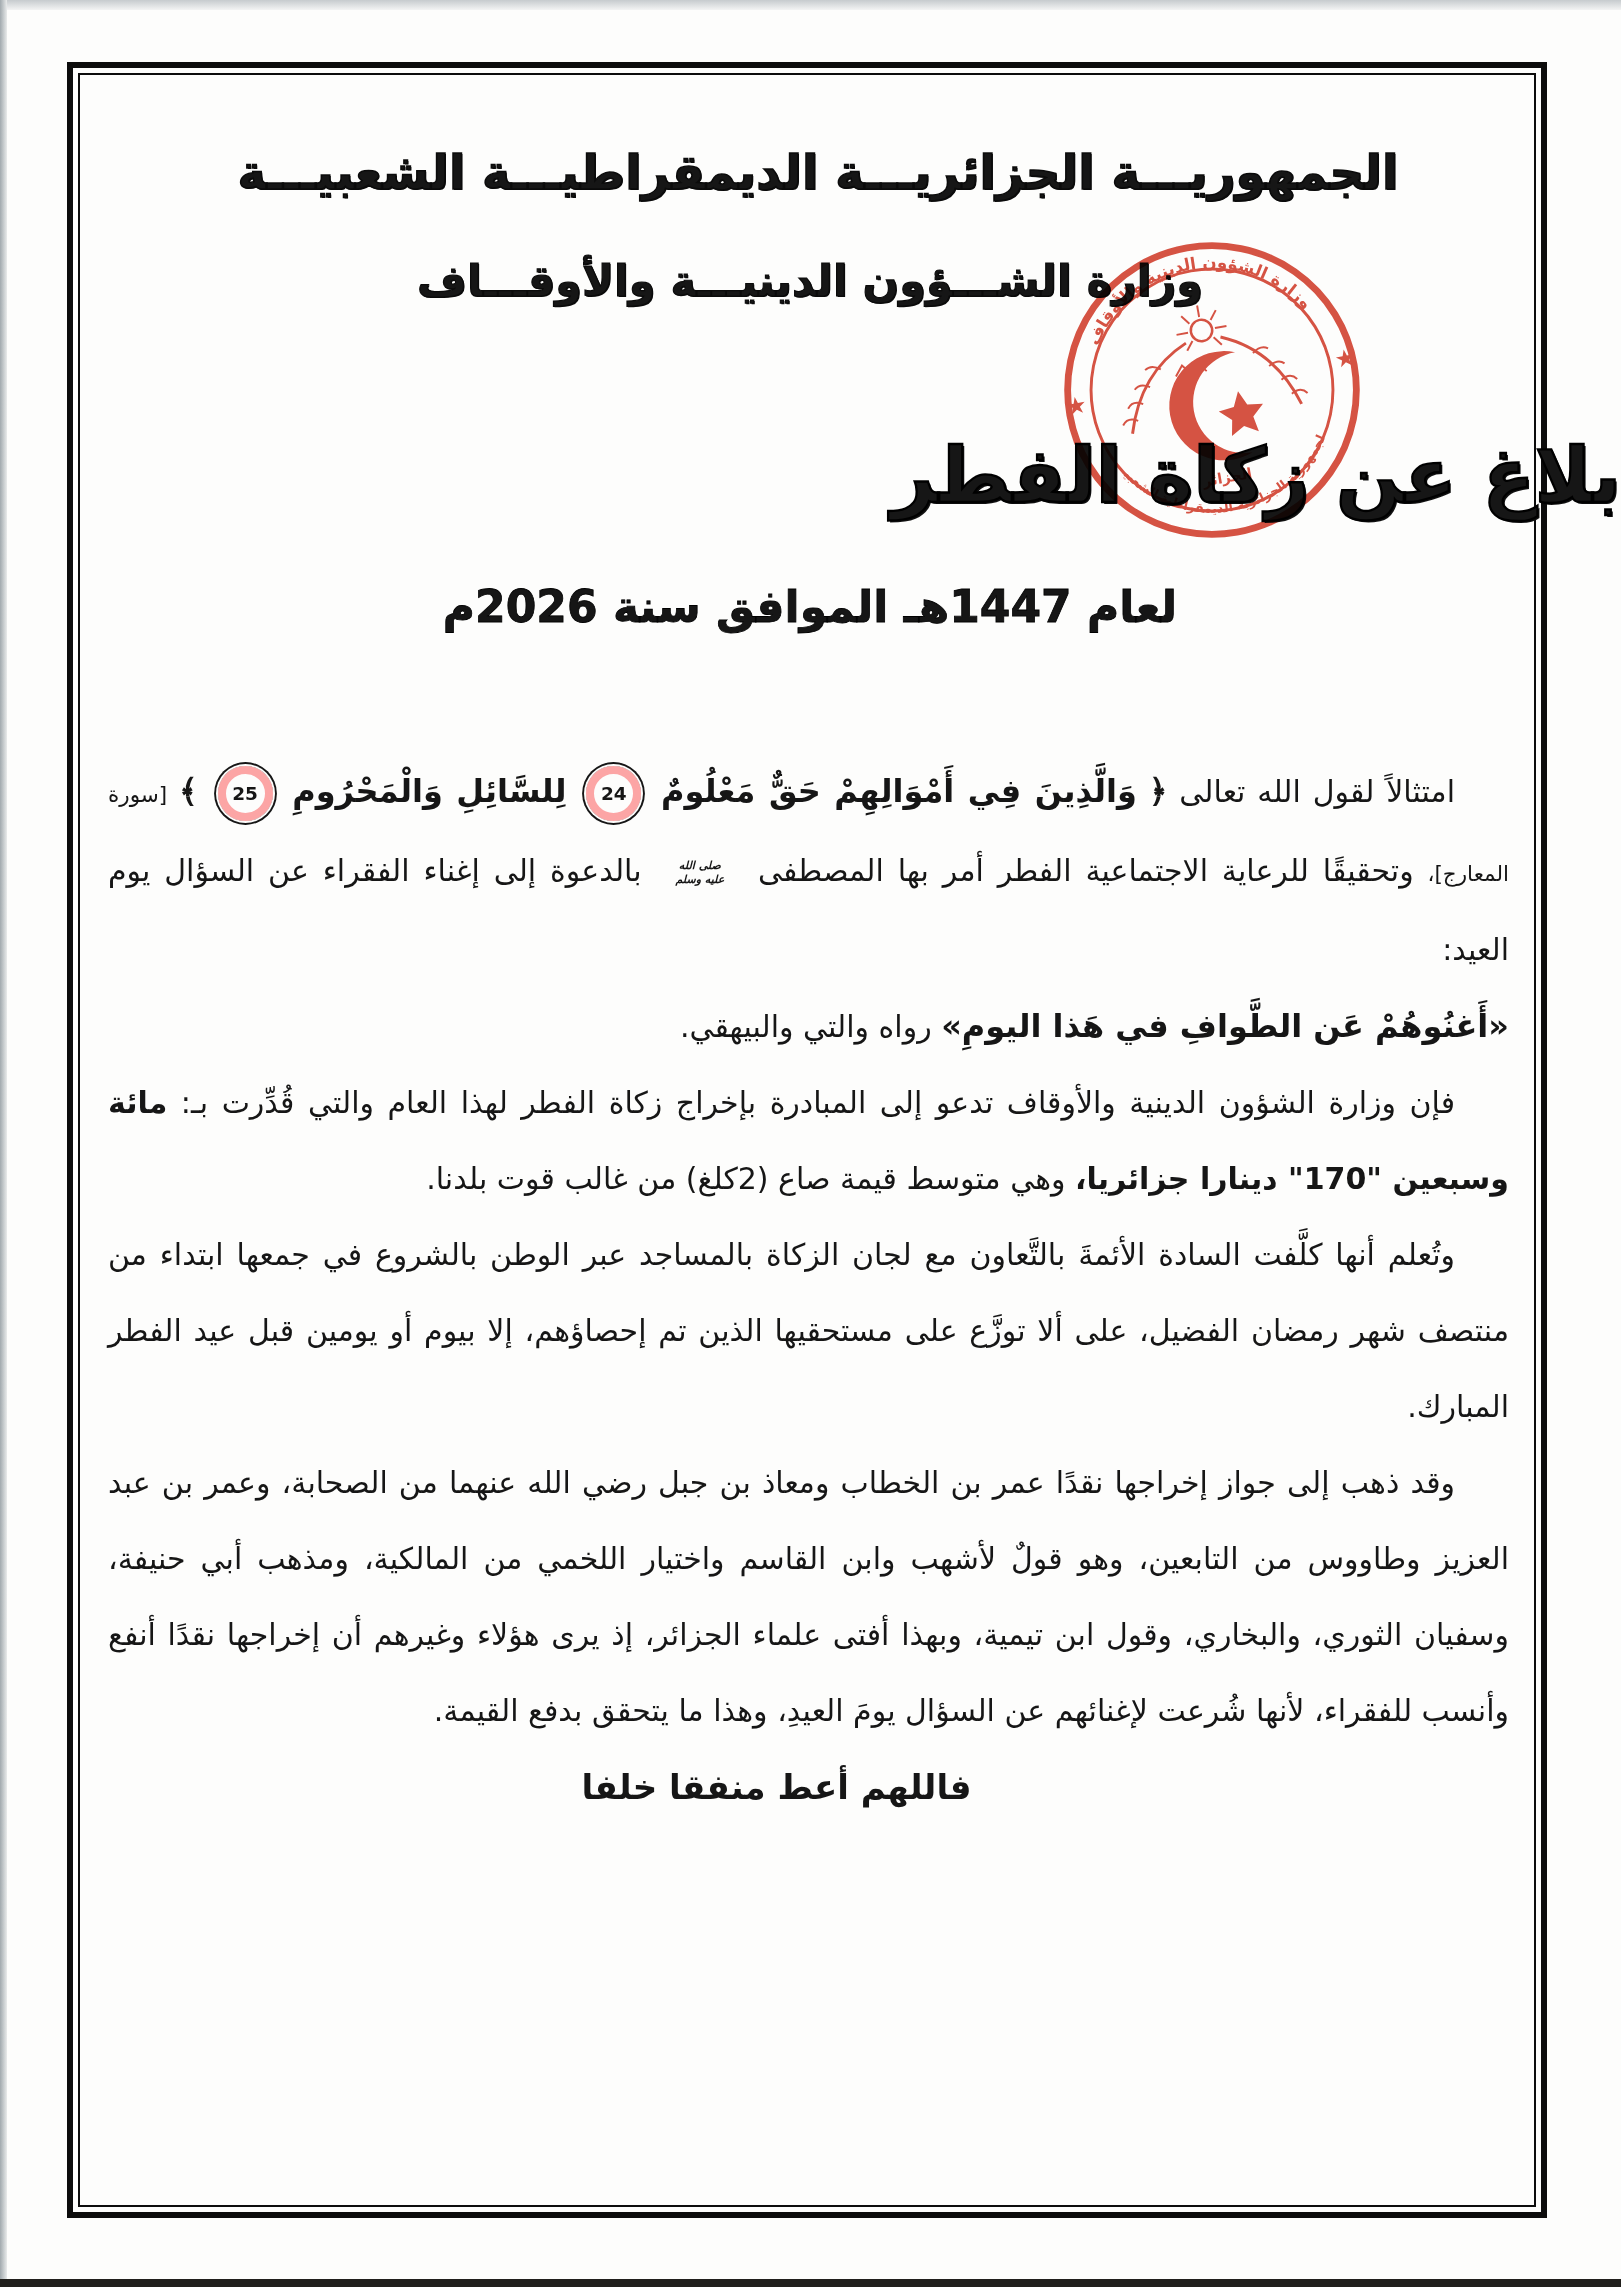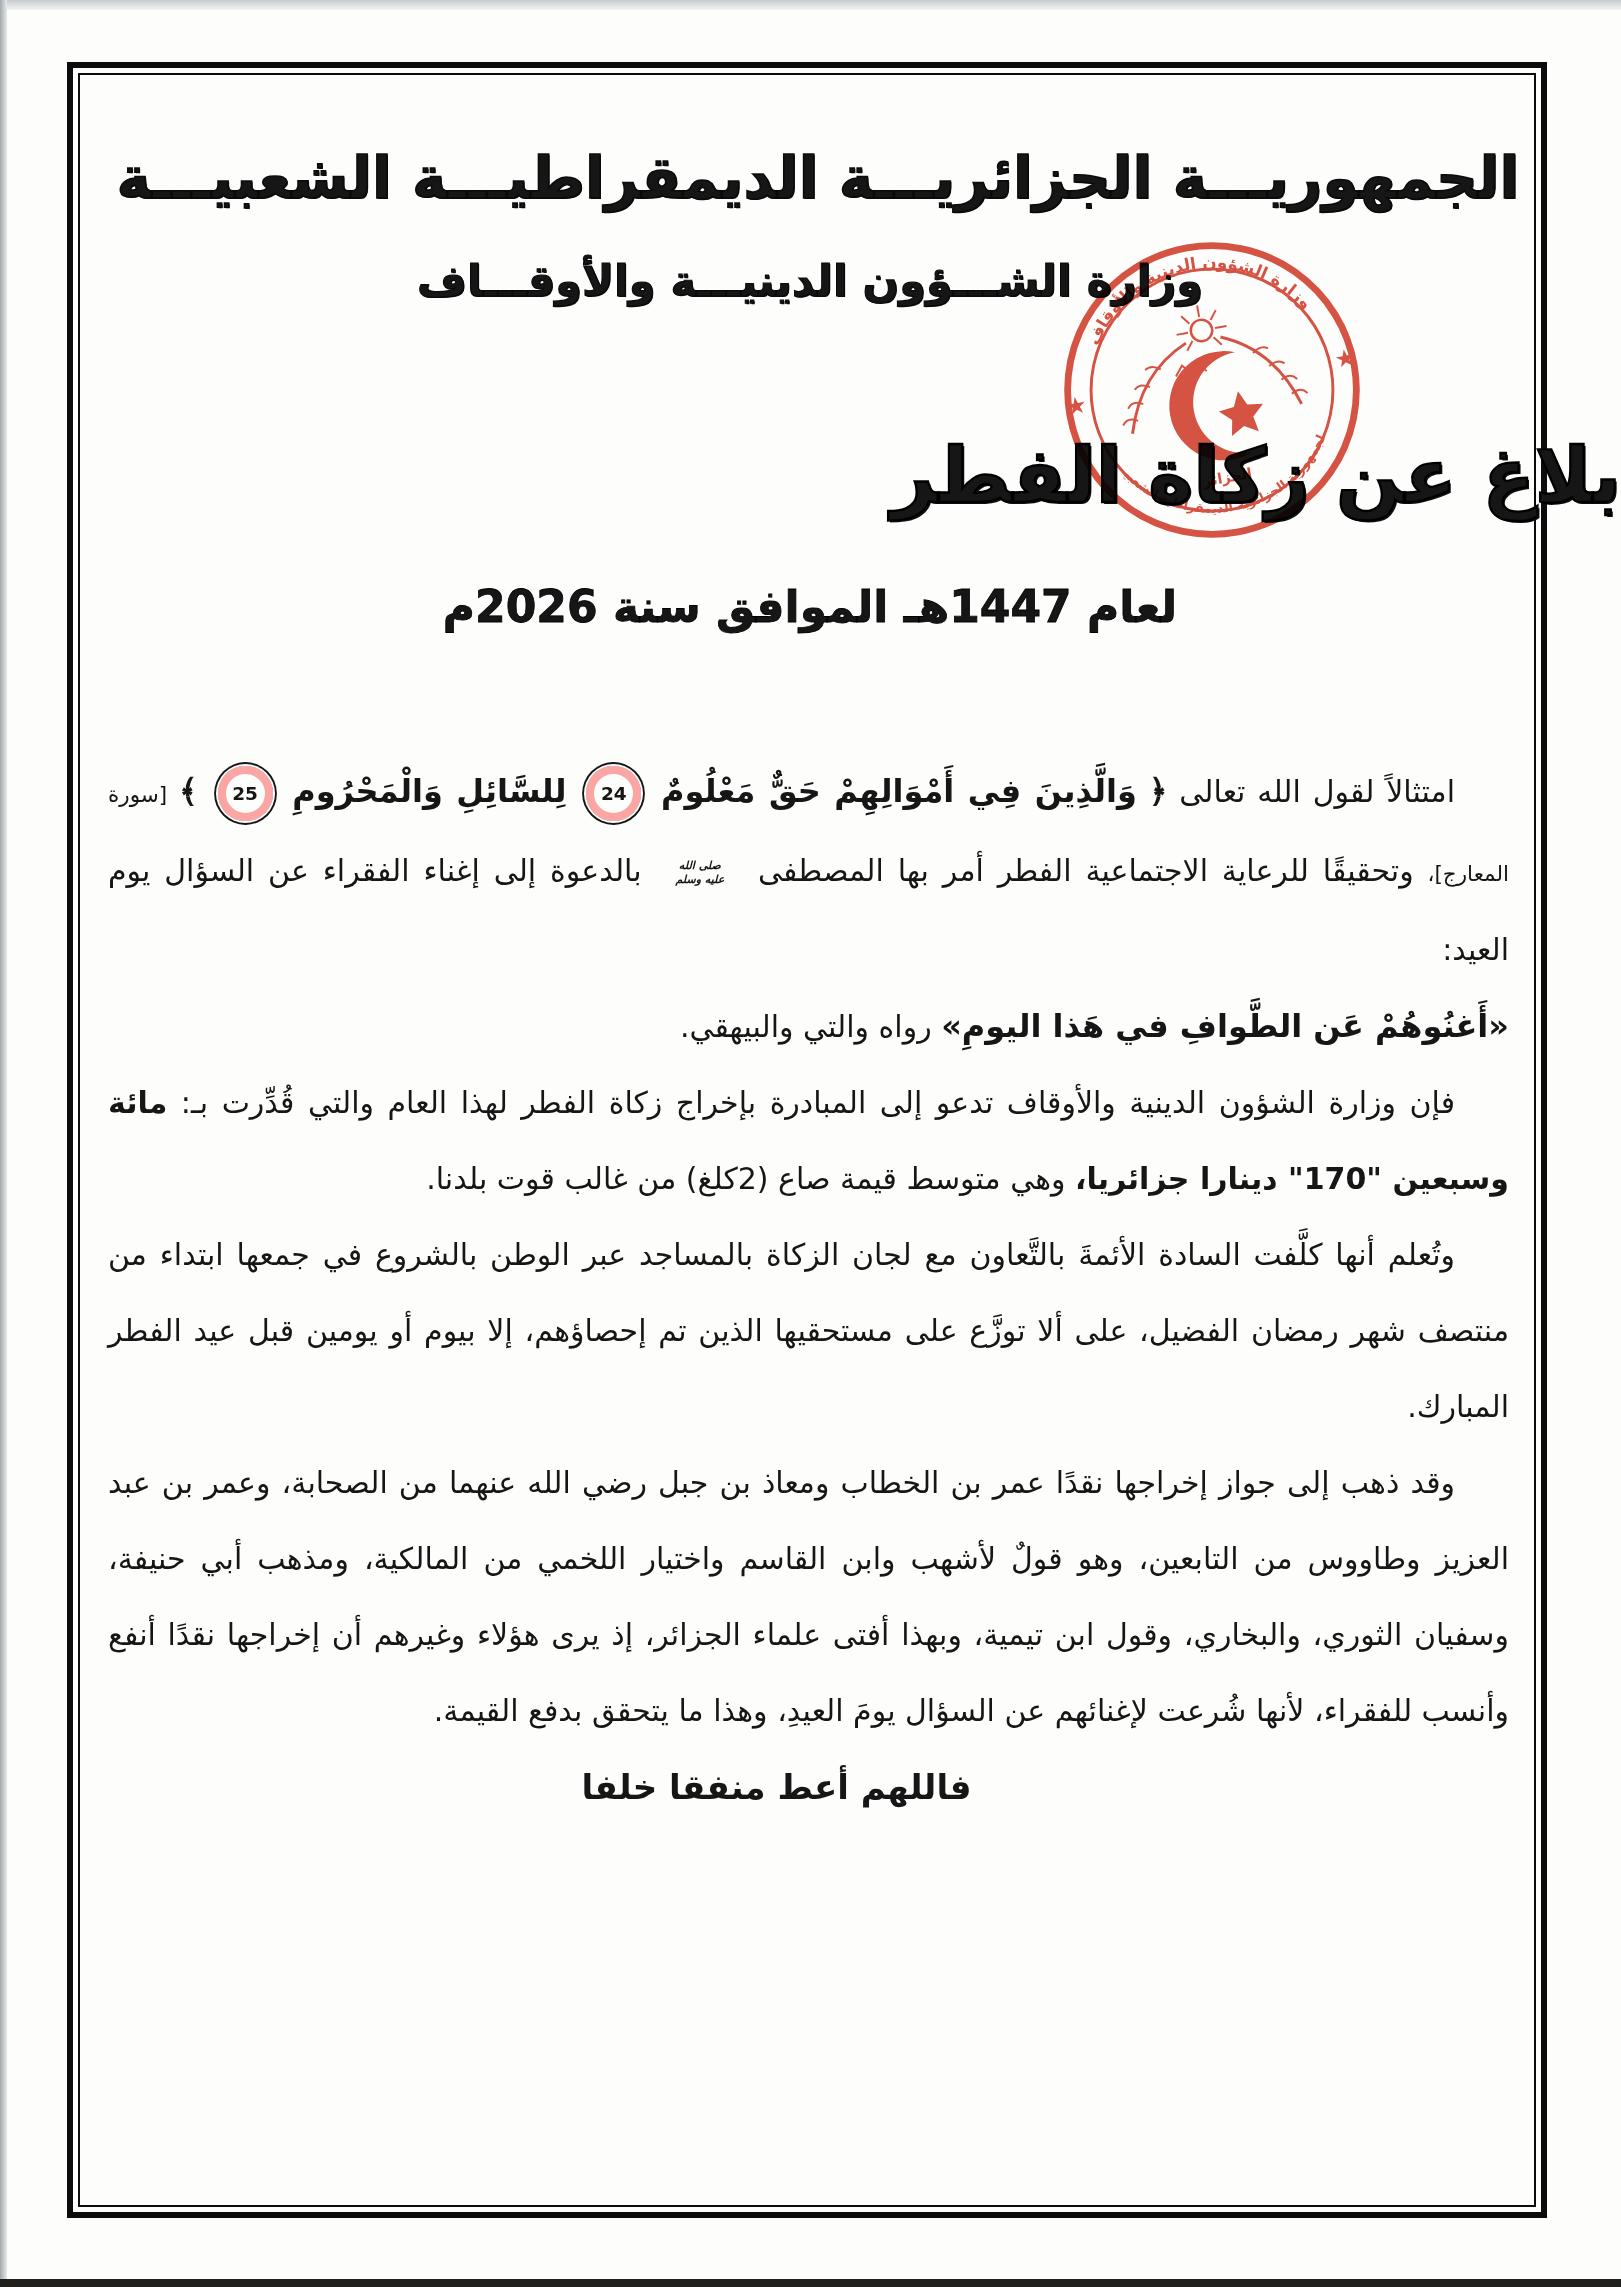--- a/index.html
+++ b/index.html
@@ -15,21 +15,21 @@
     background:linear-gradient(90deg,#97a0a5,#e9ebeb);}
   .edge-bottom{position:absolute;bottom:0;left:0;right:0;height:8.8px;
     background:#211f1c;}
   
   .frame{position:absolute;left:68px;top:62px;right:74px;bottom:70px;
     border:6.8px solid #0c0c0c;}
   .frame-inner{position:absolute;left:4.9px;top:4.9px;right:4.9px;bottom:4.9px;
     border:2.9px solid #0c0c0c;}
   
   .hdr1{position:absolute;top:144px;left:16px;right:0;text-align:center;
-    font-size:58px;font-weight:bold;-webkit-text-stroke:1.6px #0b0b0b;
+    font-size:48px;font-weight:bold;-webkit-text-stroke:1.6px #0b0b0b;
     text-shadow:1px 1px 0 #0b0b0b;}
   .hdr2{position:absolute;top:256px;left:0;right:0;text-align:center;
     font-size:43px;font-weight:bold;-webkit-text-stroke:1.2px #0b0b0b;
     text-shadow:1px 1px 0 #0b0b0b;}
   .doc-title{position:absolute;top:431px;left:0;right:0;
     font-size:76px;font-weight:bold;-webkit-text-stroke:2.3px #000;
     text-shadow:2px 2px 0 #111;}
   .doc-subtitle{position:absolute;top:581px;left:0;right:0;text-align:center;
     font-size:44px;font-weight:bold;-webkit-text-stroke:0.8px #000;}
   

